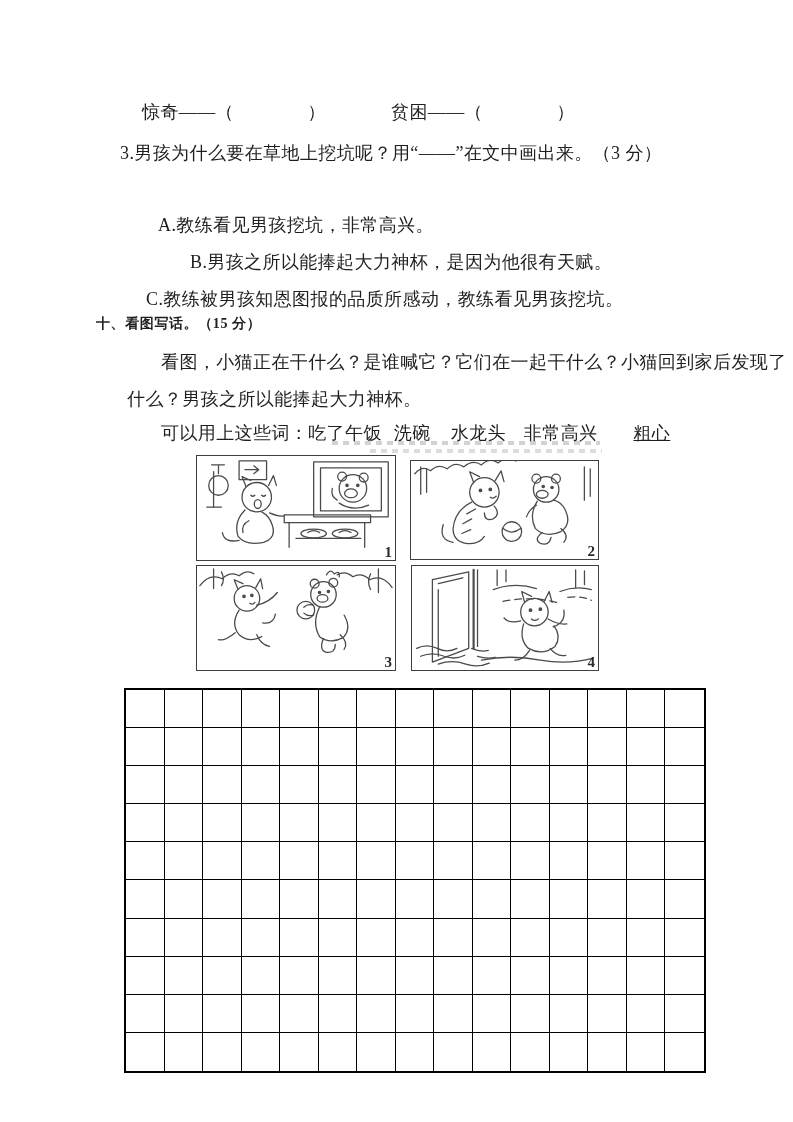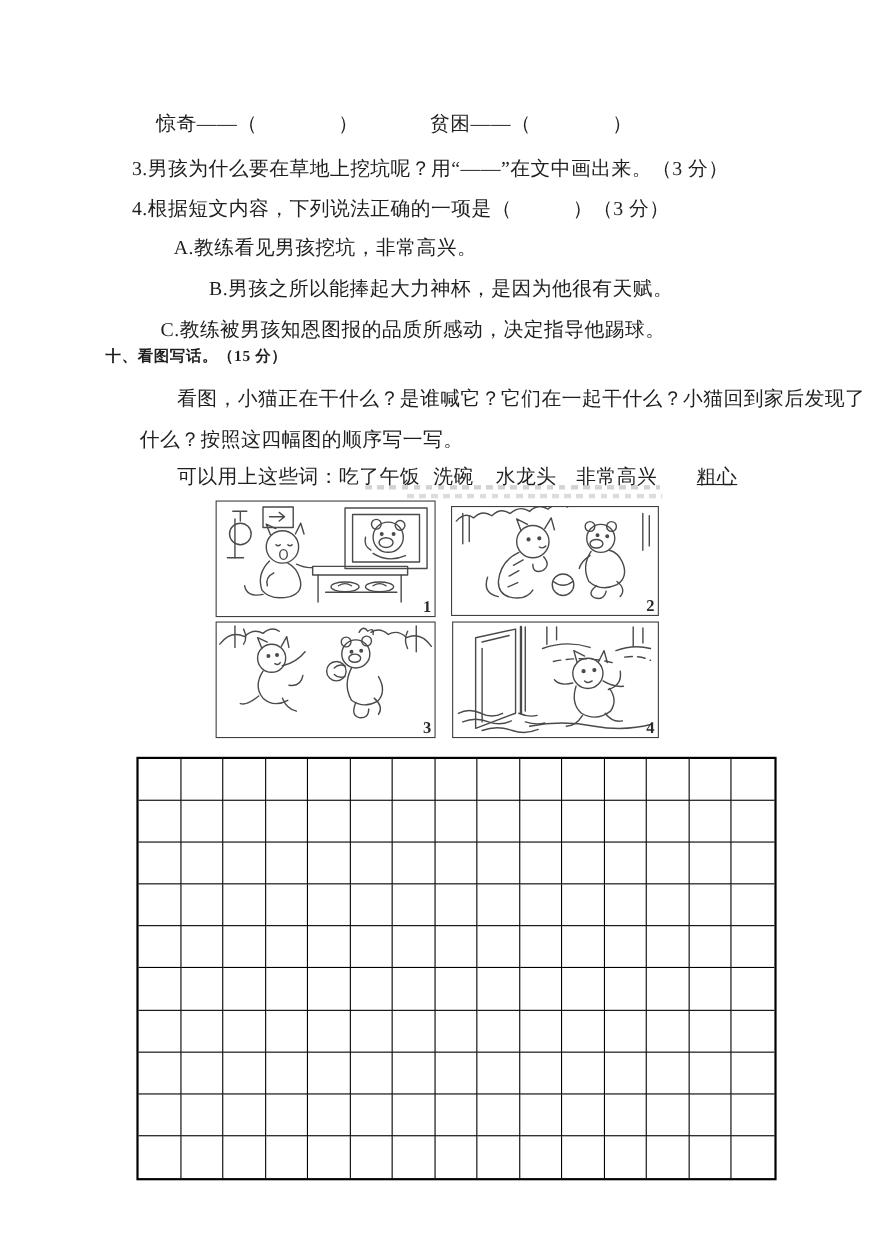--- a/index.html
+++ b/index.html
@@ -34,30 +34,29 @@
 
 <div style="position:absolute; inset:0;">
 
   <div class="abs t" style="top:102px; left:0; width:793px;">
     <span class="abs" style="left:142px; top:0;">惊奇——（　　　　）</span>
     <span class="abs" style="left:391px; top:0;">贫困——（　　　　）</span>
   </div>
 
   <div class="abs t" style="top:143px; left:120px;">3.男孩为什么要在草地上挖坑呢？用“——”在文中画出来。（3 分）</div>
 
-  <div class="abs t" style="top:179px; left:120px;">4.根据短文内容，下列说法正确的一项是（　　　）（3 分）</div>
 
   <div class="abs t" style="top:215px; left:158px;">A.教练看见男孩挖坑，非常高兴。</div>
   <div class="abs t" style="top:252px; left:146px;margin-left:44px;">B.男孩之所以能捧起大力神杯，是因为他很有天赋。</div>
-  <div class="abs t" style="top:289px; left:146px;">C.教练被男孩知恩图报的品质所感动，决定指导他踢球。</div>
+  <div class="abs t" style="top:289px; left:146px;">C.教练被男孩知恩图报的品质所感动，教练看见男孩挖坑。</div>
 
   <div class="abs heading" style="top:315px; left:96px;">十、看图写话。（15 分）</div>
 
   <div class="abs t" style="top:352px; left:161px;">看图，小猫正在干什么？是谁喊它？它们在一起干什么？小猫回到家后发现了</div>
-  <div class="abs t" style="top:389px; left:127px;">什么？按照这四幅图的顺序写一写。</div>
+  <div class="abs t" style="top:389px; left:127px;">什么？男孩之所以能捧起大力神杯。</div>
 
   <div class="abs t hint-line" style="top:423px; left:161px;">
     <span>可以用上这些词：</span><span><span style="margin-left: 0px;">吃了午饭</span><span style="margin-left: 12px;">洗碗</span><span style="margin-left: 20px;">水龙头</span><span style="margin-left: 18px;">非常高兴</span><span style="margin-left: 36px; text-decoration: underline;">粗心</span></span>
   </div>
 
   <div class="artifact" style="left:332px; top:441px; width:268px;"></div>
   <div class="artifact" style="left:370px; top:449px; width:232px; opacity:0.3;"></div>
 
   <div class="panel" style="left:196px; top:455px; width:200px; height:106px;">
     <svg viewBox="0 0 200 106">

